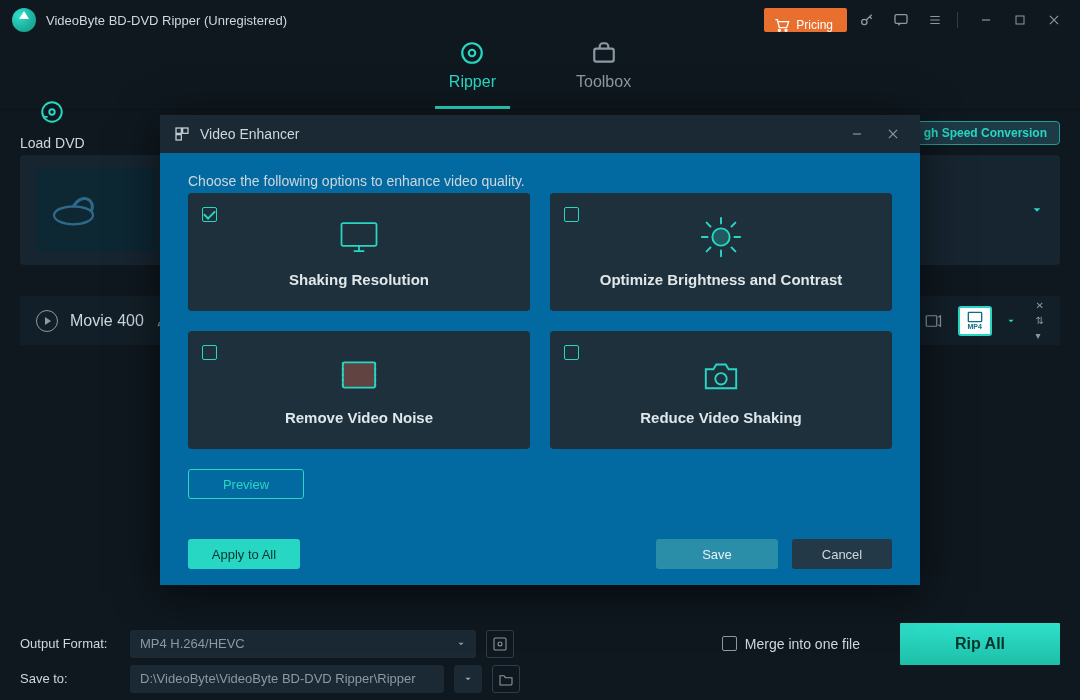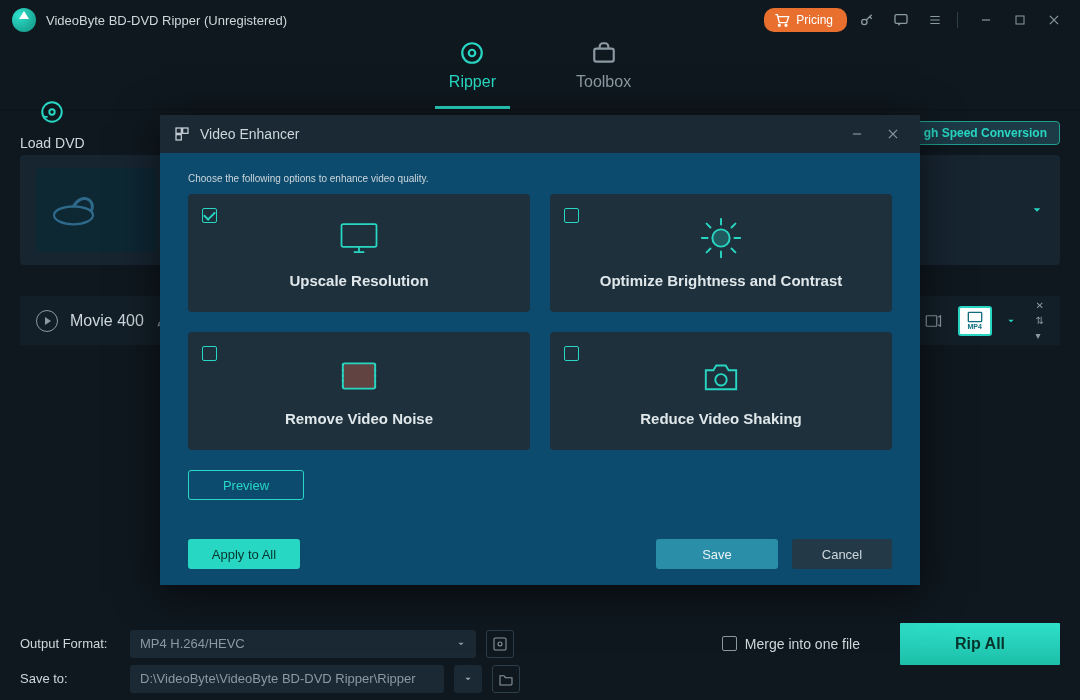--- a/index.html
+++ b/index.html
@@ -16,21 +16,21 @@
     --border:#2c3e4a;
   }
   *{box-sizing:border-box;font-family:"Segoe UI",Arial,sans-serif;}
   html,body{margin:0;padding:0;width:1080px;height:700px;overflow:hidden;background:var(--bg);color:var(--text);}
   
   .titlebar{height:40px;display:flex;align-items:center;padding:0 12px;background:var(--bg);}
   .logo{width:24px;height:24px;border-radius:50%;background:radial-gradient(circle at 30% 30%,#2de0cc 0%,#1aa795 70%);position:relative;margin-right:10px;}
   .logo::after{content:"";position:absolute;left:7px;top:3px;width:0;height:0;border-left:5px solid transparent;border-right:5px solid transparent;border-bottom:8px solid #fff;}
   .title{font-size:13px;color:var(--text);}
   .title-spacer{flex:1;}
-  .pricing-btn{background:var(--orange);color:#fff;border-radius:10px;height:24px;padding:0 14px 0 10px;display:flex;align-items:center;font-size:12px;gap:6px;cursor:pointer;}
+  .pricing-btn{background:var(--orange);color:#fff;border-radius:2px;height:24px;padding:0 14px 0 10px;display:flex;align-items:flex-end;font-size:12px;gap:6px;cursor:pointer;}
   .tb-icn{width:28px;height:28px;display:flex;align-items:center;justify-content:center;color:var(--text-dim);cursor:pointer;margin-left:6px;}
   .tb-sep{width:1px;height:16px;background:var(--border);margin:0 8px;}
   
   .main-tabs{height:70px;display:flex;align-items:flex-end;justify-content:center;gap:80px;background:var(--bg);border-bottom:1px solid rgba(0,0,0,.15);}
   .mtab{display:flex;flex-direction:column;align-items:center;gap:6px;padding-bottom:18px;cursor:pointer;color:var(--text-dim);position:relative;}
   .mtab.active{color:var(--accent);}
   .mtab.active::after{content:"";position:absolute;left:-14px;right:-14px;bottom:0;height:3px;background:var(--accent);}
   .mtab .big-ic{width:28px;height:28px;display:flex;align-items:center;justify-content:center;}
   
   .toolbar2{height:45px;display:flex;align-items:center;padding:0 20px;background:var(--bg);gap:10px;}
@@ -61,26 +61,26 @@
   .b-label{width:100px;color:var(--text);}
   .b-select{background:var(--panel);height:28px;display:flex;align-items:center;padding:0 10px;border-radius:3px;color:var(--text-dim);cursor:pointer;}
   .of-sel{width:346px;justify-content:space-between;}
   .sv-sel{width:314px;}
   .sv-drop{width:28px;height:28px;background:var(--panel);display:flex;align-items:center;justify-content:center;border-radius:3px;cursor:pointer;}
   .b-ic{width:28px;height:28px;border:1px solid var(--border);border-radius:3px;display:flex;align-items:center;justify-content:center;cursor:pointer;color:var(--text-dim);}
   .merge-wrap{margin-left:auto;display:flex;align-items:center;gap:8px;color:var(--text);font-size:14px;}
   .merge-wrap .cb{width:15px;height:15px;border:1.5px solid var(--text-dim);border-radius:2px;}
   .rip-btn{width:160px;height:42px;background:linear-gradient(#2fe0ca,#1dbfa8);color:#06332b;border-radius:1px;display:flex;align-items:center;justify-content:center;font-size:16px;font-weight:600;cursor:pointer;margin-left:30px;}
   
-  .modal{position:absolute;left:160px;top:115px;width:760px;height:470px;background:#0c4a6e;box-shadow:0 8px 40px rgba(0,0,0,.6);display:flex;flex-direction:column;}
+  .modal{position:absolute;left:160px;top:115px;width:760px;height:470px;background:#0369a1;box-shadow:0 8px 40px rgba(0,0,0,.6);display:flex;flex-direction:column;}
   .m-title{height:38px;background:#1a2933;display:flex;align-items:center;padding:0 14px;gap:10px;color:var(--text);font-size:14px;}
   .m-title .mspace{flex:1;}
   .m-title .wic{width:26px;height:26px;display:flex;align-items:center;justify-content:center;color:var(--text-dim);cursor:pointer;}
   .m-body{padding:20px 28px 16px;flex:1;display:flex;flex-direction:column;}
-  .m-desc{font-size:10px;color:var(--text);margin-bottom:10px;}
+  .m-desc{font-size:14px;color:var(--text);margin-bottom:4px;}
   .cards{display:grid;grid-template-columns:1fr 1fr;gap:20px;}
   .card{background:#1e303c;border-radius:4px;height:118px;position:relative;display:flex;flex-direction:column;align-items:center;justify-content:center;gap:14px;cursor:pointer;}
   .card .cb{position:absolute;left:14px;top:14px;width:15px;height:15px;border:1.5px solid var(--accent);border-radius:2px;display:flex;align-items:center;justify-content:center;}
   .card .cb.checked::after{content:"";width:9px;height:5px;border-left:2px solid var(--accent);border-bottom:2px solid var(--accent);transform:rotate(-45deg);margin-top:-3px;}
   .card .c-ic{height:40px;display:flex;align-items:center;justify-content:center;color:var(--accent);}
   .card .c-lbl{color:#dfe7ea;font-size:15px;font-weight:600;}
   .m-foot{display:flex;align-items:center;gap:14px;margin-top:auto;}
   .btn{height:30px;padding:0 22px;border-radius:3px;font-size:13px;display:flex;align-items:center;justify-content:center;cursor:pointer;}
   .btn.outline{border:1px solid var(--accent);color:var(--accent);width:116px;}
   .btn.solid{background:var(--accent);color:#073530;width:112px;}
@@ -306,21 +306,21 @@
     <div class="cards">
 
       <div class="card">
         <div class="cb checked"></div>
         <div class="c-ic">
           <svg width="42" height="36" viewBox="0 0 48 40" fill="none" stroke="currentColor" stroke-width="2">
               <rect x="4" y="4" width="40" height="26" rx="2"></rect>
               <path d="M18 36h12M24 30v6"></path>
             </svg>
         </div>
-        <div class="c-lbl">Upscale Resolution</div>
+        <div class="c-lbl">Shaking Resolution</div>
       </div>
 
       <div class="card">
         <div class="cb"></div>
         <div class="c-ic">
           <svg width="46" height="46" viewBox="0 0 48 48" fill="none" stroke="currentColor" stroke-width="2">
               <circle cx="24" cy="24" r="9" fill="currentColor" fill-opacity=".25"></circle>
               <g stroke-linecap="round">
                 <path d="M24 4v6M24 38v6M4 24h6M38 24h6M9 9l4 4M35 35l4 4M39 9l-4 4M13 35l-4 4"></path>
               </g>

